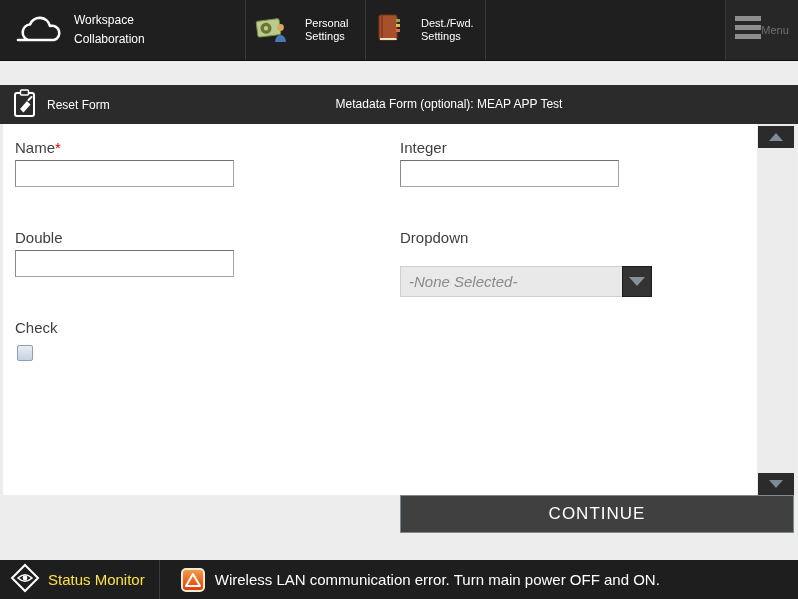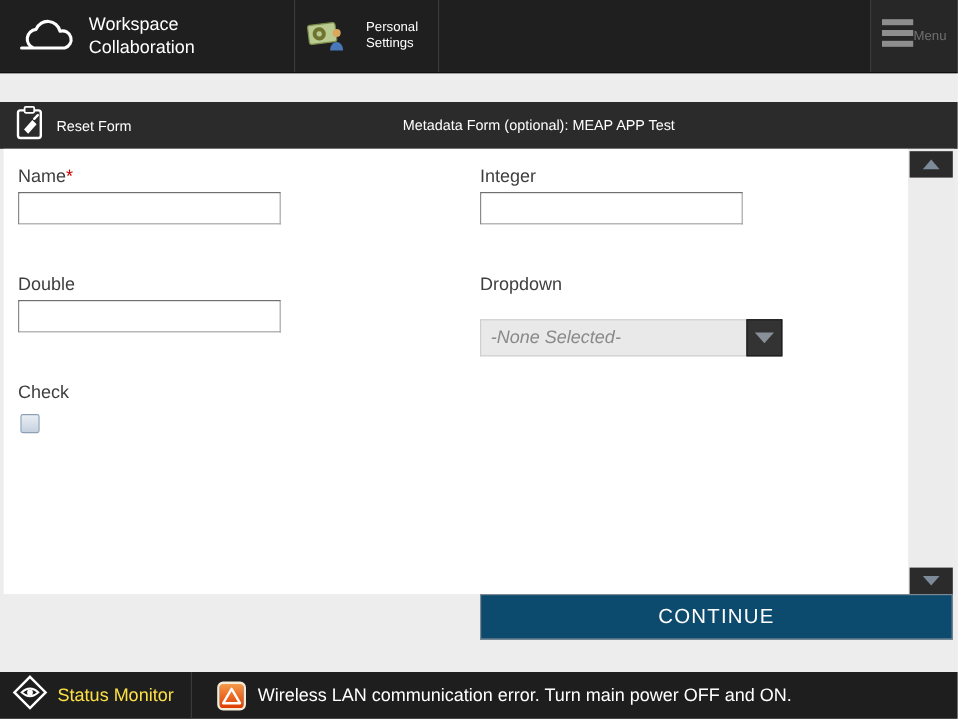--- a/index.html
+++ b/index.html
@@ -3,21 +3,21 @@
 <meta charset="utf-8">
 <style>
   * { margin:0; padding:0; box-sizing:border-box; }
   html,body { width:798px; height:599px; }
   body { font-family:"Liberation Sans", sans-serif; background:#ededed; position:relative; overflow:hidden; }
   .screen { position:absolute; left:0; top:0; width:798px; height:599px; background:#ededed; }
 
   
   .topbar { position:absolute; left:0; top:0; width:798px; height:61px; background:#1f1f1f; display:flex; border-bottom:1px solid #0d0d0d; }
   .topbar .title-sec { width:245px; display:flex; align-items:center; padding-left:16px; }
-  .app-title { color:#fff; font-size:15px; line-height:19px; width:108px; margin-left:12px; }
+  .app-title { color:#fff; font-size:12px; line-height:19px; width:108px; margin-left:12px; }
   .top-btn { width:120px; border-left:1px solid #3a3a3a; display:flex; align-items:center; padding-left:9px; cursor:pointer;gap:10px; }
   .top-btn .lbl { color:#fff; font-size:11px; line-height:13px; margin-left:6px; width:58px; }
   .top-spacer { flex:1; border-left:1px solid #3a3a3a; }
   .menu-sec { width:73px; border-left:1px solid #3a3a3a; background:#272727; display:flex; flex-direction:row; align-items:center; justify-content:center; cursor:pointer; }
   .burger { display:flex; flex-direction:column; gap:4px; margin-bottom:6px; }
   .burger span { display:block; width:26px; height:5px; background:#8e8e8e; }
   .menu-lbl { color:#707070; font-size:11px; }
 
   
   .resetbar { position:absolute; left:0; top:85px; width:798px; height:39px; background:#2b2b2b; }
@@ -40,21 +40,21 @@
   .scrollbar { position:absolute; left:757px; top:124px; width:38px; height:373px; background:#ececec; }
   .scroll-btn { position:absolute; left:1px; width:36px; height:22px; background:#2b2b2b; display:flex; align-items:center; justify-content:center; cursor:pointer; }
   .scroll-up { top:2px; }
   .scroll-down { top:349px; }
   .tri-up { width:0; height:0; border-left:7px solid transparent; border-right:7px solid transparent; border-bottom:8px solid #7d8a99; }
   .tri-down { width:0; height:0; border-left:7px solid transparent; border-right:7px solid transparent; border-top:8px solid #7d8a99; }
 
   
   .action-btn { position:absolute; top:495px; height:38px; border:1px solid #7d8992; color:#fff; font-size:17px; letter-spacing:1px; display:flex; align-items:center; justify-content:center; cursor:pointer; }
   .btn-cancel { left:3px; width:396px; background:#acb2b7; }
-  .btn-continue { left:400px; width:394px; background:#0c4a6e; }
+  .btn-continue { left:400px; width:394px; background:#404040; }
 
   
   .statusbar { position:absolute; left:0; top:560px; width:798px; height:39px; background:#1e1e1e; display:flex; align-items:center; }
   .sm-btn { display:flex; align-items:center; height:39px; padding:0 14px 0 10px; cursor:pointer; }
   .sm-lbl { color:#fde047; font-size:15px; margin-left:8px; }
   .sb-divider { width:1px; height:39px; background:#3a3a3a; }
   .warn-icon { width:24px; height:24px; margin-left:21px; border-radius:5px; border:2px solid #f3ead8; background:linear-gradient(#f59a4a,#e03c00); display:flex; align-items:center; justify-content:center; }
   .sb-msg { color:#fff; font-size:15px; margin-left:10px; }
 </style>
 </head>
@@ -80,20 +80,33 @@
             <circle cx="11" cy="16" r="5.5" fill="#6e7430"></circle>
             <circle cx="11" cy="16" r="2.2" fill="#b9cb90"></circle>
           </g>
           <circle cx="25.5" cy="15.5" r="3.4" fill="#d9a85a"></circle>
           <path d="M20 30 a5.5 7 0 0 1 11 0 z" fill="#4878b8"></path>
         </svg>
       </span>
       <div class="lbl">Personal Settings</div>
     </div>
 
+    <div class="top-btn">
+      <span>
+        <svg width="30" height="32" viewBox="0 0 30 32">
+          <rect x="4" y="3" width="18" height="25" rx="2" fill="#a8502c" stroke="#7c3418"></rect>
+          <rect x="6" y="3" width="2" height="25" fill="#8a3c1c"></rect>
+          <rect x="21" y="7" width="4" height="3" fill="#8aa84a"></rect>
+          <rect x="21" y="12" width="4" height="3" fill="#d8c050"></rect>
+          <rect x="21" y="17" width="4" height="3" fill="#d87050"></rect>
+          <path d="M5 26 h16 l1 2 h-17 z" fill="#e8e0d0"></path>
+        </svg>
+      </span>
+      <div class="lbl">Dest./Fwd. Settings</div>
+    </div>
 
     <div class="top-spacer"></div>
 
     <div class="menu-sec">
       <div class="burger">
           <span></span>
           <span></span>
           <span></span>
         </div>
       <div class="menu-lbl">Menu</div>

